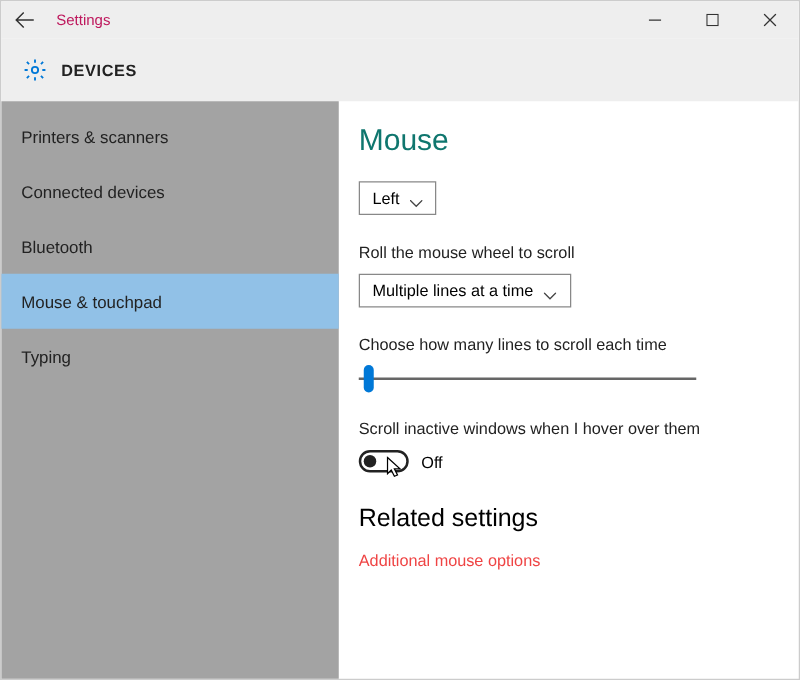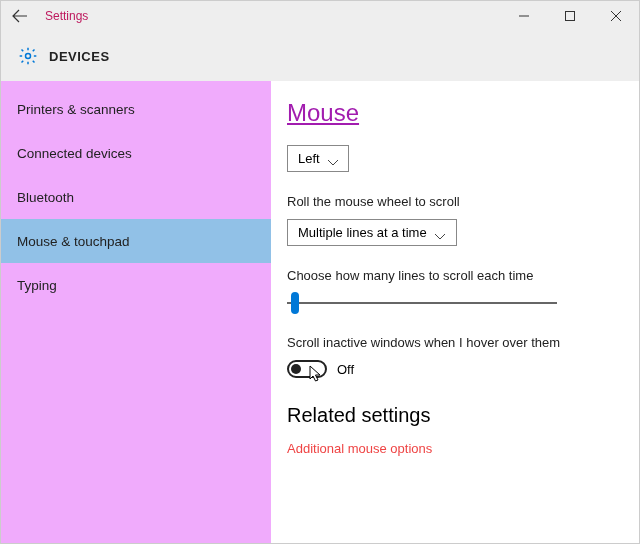--- a/index.html
+++ b/index.html
@@ -14,26 +14,26 @@
 
   .header { height: 50px; background: #eeeeee; display: flex; align-items: center; padding: 0 16px; }
   .header .gear { width: 22px; height: 22px; color: #0078d7; display:flex; align-items:center; justify-content:center; }
   .header .section { font-weight: 600; font-size: 13px; letter-spacing: 0.5px; color: #222; margin-left: 10px; }
   .header .spacer { flex: 1; }
   .searchbox { width: 270px; height: 30px; border: 1px solid #999; background:#f0f0f0; display:flex; align-items:center; padding:0 8px; }
   .searchbox input { flex:1; border:none; background:transparent; outline:none; font-size:13px; color:#555; }
   .searchbox .searchicon { color:#555; }
 
   .body { display:flex; height: calc(544px - 30px - 50px); }
-  .sidebar { width: 270px; background:#f0abfc; padding-top:6px; }
+  .sidebar { width: 270px; background:#a3a3a3; padding-top:6px; }
   .sidebar .item { height:44px; display:flex; align-items:center; padding-left:16px; font-size:13.5px; color:#222; cursor:pointer; }
   .sidebar .item.active { background:#91c1e7; }
 
   .content { flex:1; padding: 18px 20px 0 16px; overflow:hidden; }
-  .content h1 { font-size:24px; font-weight:400; color:#a21caf; margin-bottom:18px;text-decoration:underline; }
+  .content h1 { font-size:24px; font-weight:400; color:#0f766e; margin-bottom:18px; }
   .label { font-size:13px; color:#222; margin-bottom:10px; }
   .group { margin-bottom:22px; }
 
   .dropdown { display:inline-flex; align-items:flex-end; border:1px solid #888; padding:5px 10px; font-size:13px; cursor:pointer; gap:8px; }
   .chev { display:inline-flex; }
 
   .slider { position:relative; width:270px; height:20px; margin-top:2px; }
   .slider .track { position:absolute; left:0; right:0; top:50%; height:2px; background:#666; transform:translateY(-50%); }
   .slider .thumb { position:absolute; top:50%; left:8px; width:8px; height:22px; border-radius:4px; background:#0078d7; transform:translate(-50%,-50%); }
 

